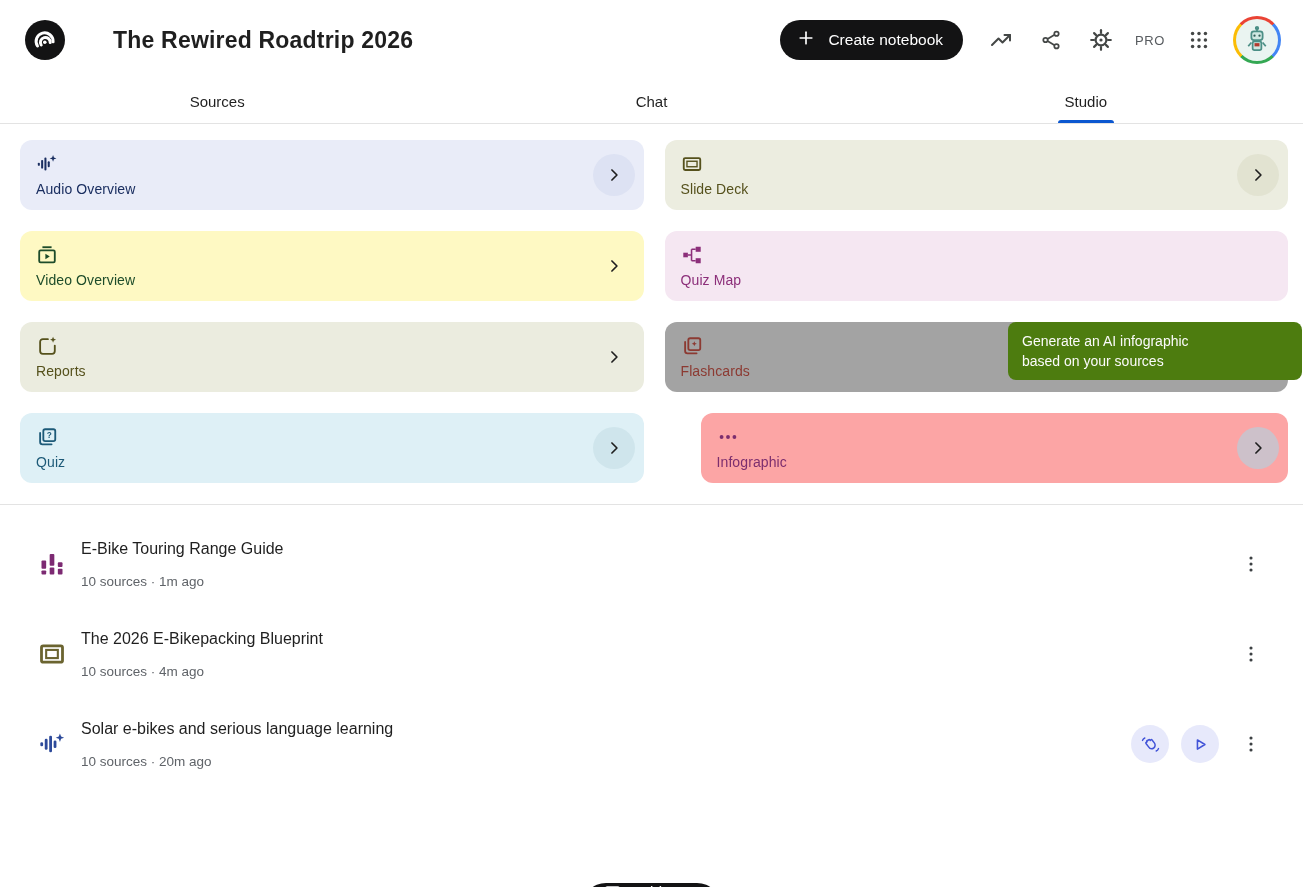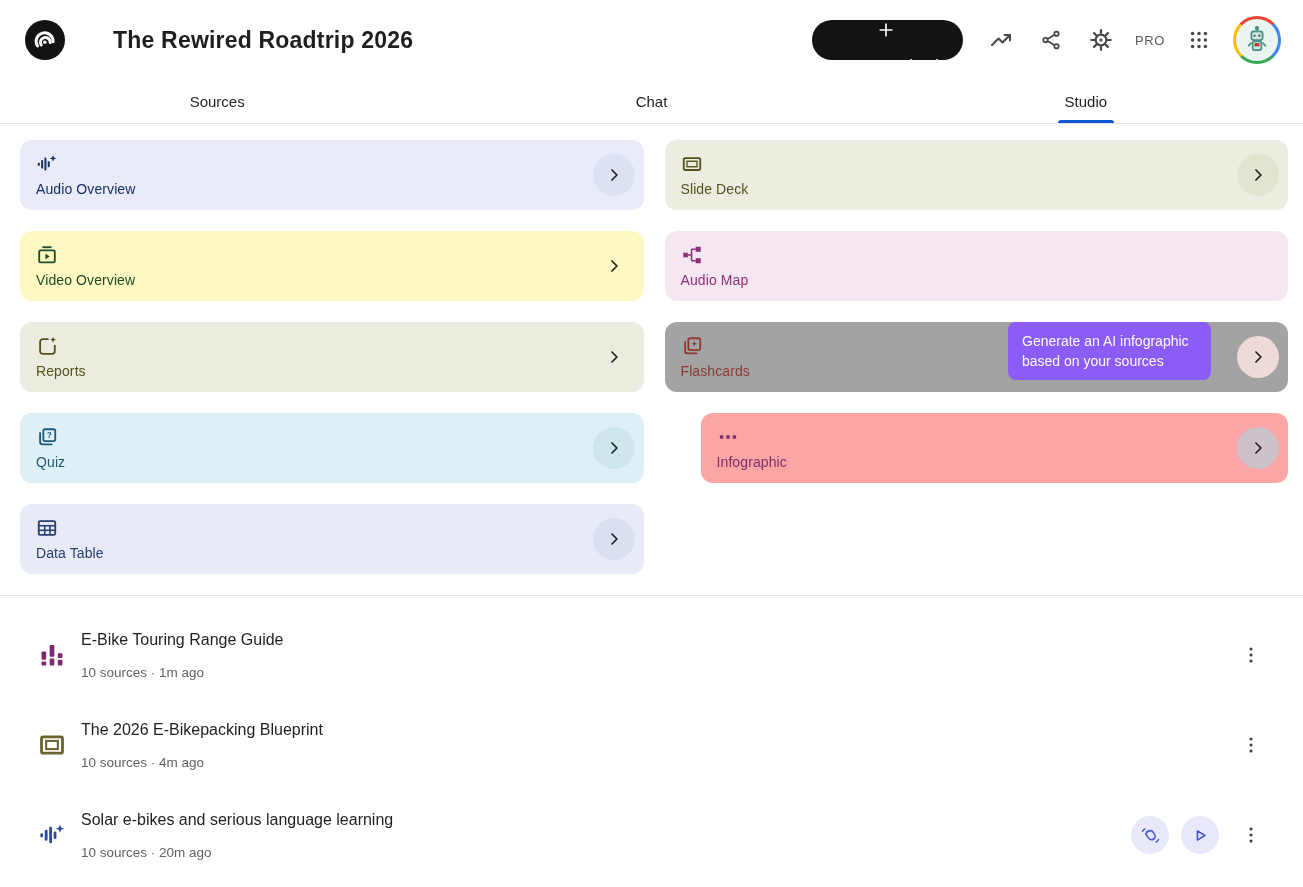--- a/index.html
+++ b/index.html
@@ -7,21 +7,21 @@
   body { font-family:"Liberation Sans", sans-serif; width:1303px; height:887px; overflow:hidden; }
   .page { position:relative; width:1303px; height:887px; background:#fff; }
 
   
   .header { display:flex; align-items:center; height:80px; padding:0 22px 0 25px; }
   .logo { width:40px; height:40px; flex:0 0 auto; }
   .nb-title { font-size:23px; color:#1f1f1f; margin-left:48px; letter-spacing:.2px; white-space:nowrap; }
   .header-right { margin-left:auto; display:flex; align-items:center; gap:10px; }
   .create-btn { display:flex; align-items:center; gap:12px; background:#131314; color:#fff; border:none;
                 height:40px; border-radius:20px; padding:0 20px 0 16px; font-size:15.5px; font-weight:500;
-                font-family:"Liberation Sans",sans-serif; cursor:pointer; margin-right:8px;flex-direction:column; }
+                font-family:"Liberation Sans",sans-serif; cursor:pointer; margin-right:8px; }
   .icon-btn { width:40px; height:40px; display:flex; align-items:center; justify-content:center;
               background:transparent; border:none; cursor:pointer; color:#444746; border-radius:50%; }
   .pro { font-size:13px; color:#575b5f; letter-spacing:.6px; padding:0 4px; }
   .avatar { width:48px; height:48px; border-radius:50%; padding:3px; margin-left:4px;
             background:conic-gradient(from 315deg, #ea4335 0 90deg, #4285f4 90deg 180deg, #34a853 180deg 270deg, #fbbc05 270deg 360deg);
             cursor:pointer; border:none; }
   .avatar-inner { width:100%; height:100%; border-radius:50%; background:#eaf4f1; display:flex;
                   align-items:center; justify-content:center; overflow:hidden; }
 
   
@@ -39,21 +39,21 @@
   .card-icon svg { display:block; }
   .card-label { font-size:14px; font-weight:500; letter-spacing:.1px; }
   .chev { position:absolute; top:50%; transform:translateY(-50%); display:flex; align-items:center;
           justify-content:center; color:#1f1f1f; cursor:pointer; background:transparent; border:none; }
   .chev-circle { right:9px; width:42px; height:42px; border-radius:50%; }
   .chev-plain { right:18px; width:24px; height:24px; }
 
   .section-divider { border:none; border-top:1px solid #e3e3e3; margin-top:5px; }
 
   
-  .tooltip { position:absolute; left:1008px; top:322px; width:203px; background:#8b5cf6; color:#fbfbfb;
+  .tooltip { position:absolute; left:1008px; top:322px; width:294px; background:#4d7c0f; color:#fbfbfb;
              font-size:14px; line-height:20px; padding:9px 14px; border-radius:8px; z-index:5; }
   .tooltip span { display:block; }
 
   
   .artifact-list { padding:14px 0 0 0; }
   .artifact-row { display:flex; align-items:center; height:90px; padding:0 40px 0 38px; }
   .artifact-icon { width:28px; height:28px; flex:0 0 auto; margin-right:15px; }
   .artifact-text { display:flex; flex-direction:column; gap:16px; }
   .artifact-title { font-size:16px; color:#1f1f1f; }
   .artifact-meta { font-size:13.5px; color:#5f6368; }
@@ -234,21 +234,21 @@
       <span class="card-icon">
         <svg viewBox="0 0 24 24" width="22" height="22" fill="currentColor" stroke="currentColor">
           <rect x="2.5" y="9.5" width="5" height="5" stroke="none"></rect>
           <rect x="16" y="3" width="5.5" height="5.5" stroke="none"></rect>
           <rect x="16" y="15.5" width="5.5" height="5.5" stroke="none"></rect>
           <g fill="none" stroke-width="1.7">
             <path d="M7.5 12 H11.5 M11.5 5.8 V18.2 M11.5 5.8 H16 M11.5 18.2 H16"></path>
           </g>
         </svg>
       </span>
-      <span class="card-label">Audio Map</span>
+      <span class="card-label">Quiz Map</span>
     </div>
 
     <div class="card" style="background-color: rgb(235, 236, 223); color: rgb(85, 81, 28);">
       <span class="card-icon">
         <svg viewBox="0 0 24 24" width="22" height="22" stroke="currentColor" fill="none" stroke-linecap="round">
           <path d="M20.5 11.5 v6 a3 3 0 0 1 -3 3 H7.5 a3 3 0 0 1 -3 -3 V7.5 a3 3 0 0 1 3 -3 H13" stroke-width="2"></path>
           <path d="M18.6 1.8 l0.9 2.4 2.4 0.9 -2.4 0.9 -0.9 2.4 -0.9 -2.4 -2.4 -0.9 2.4 -0.9 z" fill="currentColor" stroke="none"></path>
         </svg>
       </span>
       <span class="card-label">Reports</span>
@@ -300,37 +300,20 @@
         </svg>
       </span>
       <span class="card-label">Infographic</span>
       <button class="chev chev-circle" style="background-color: rgb(205, 193, 202);">
         <svg viewBox="0 0 24 24" width="20" height="20" stroke="#1f1f1f" stroke-width="2" fill="none" stroke-linecap="round" stroke-linejoin="round">
             <path d="M9.5 6 L15.5 12 L9.5 18"></path>
           </svg>
       </button>
     </div>
 
-    <div class="card" style="background-color: rgb(232, 235, 247); color: rgb(42, 64, 110);">
-      <span class="card-icon">
-        <svg viewBox="0 0 24 24" width="22" height="22" stroke="currentColor" fill="none">
-          <rect x="3" y="4.5" width="18" height="15" rx="1.5" stroke-width="2"></rect>
-          <line x1="3" y1="9.5" x2="21" y2="9.5" stroke-width="1.7"></line>
-          <line x1="9.5" y1="9.5" x2="9.5" y2="19.5" stroke-width="1.7"></line>
-          <line x1="15.25" y1="9.5" x2="15.25" y2="19.5" stroke-width="1.7"></line>
-          <line x1="3" y1="14.5" x2="21" y2="14.5" stroke-width="1.7"></line>
-        </svg>
-      </span>
-      <span class="card-label">Data Table</span>
-      <button class="chev chev-circle" style="background-color: rgb(219, 224, 241);">
-        <svg viewBox="0 0 24 24" width="20" height="20" stroke="#1f1f1f" stroke-width="2" fill="none" stroke-linecap="round" stroke-linejoin="round">
-            <path d="M9.5 6 L15.5 12 L9.5 18"></path>
-          </svg>
-      </button>
-    </div>
   </div>
 
   <div class="tooltip">
     <span>Generate an AI infographic</span>
     <span>based on your sources</span>
   </div>
 
   <hr class="section-divider">
 
   <div class="artifact-list">

